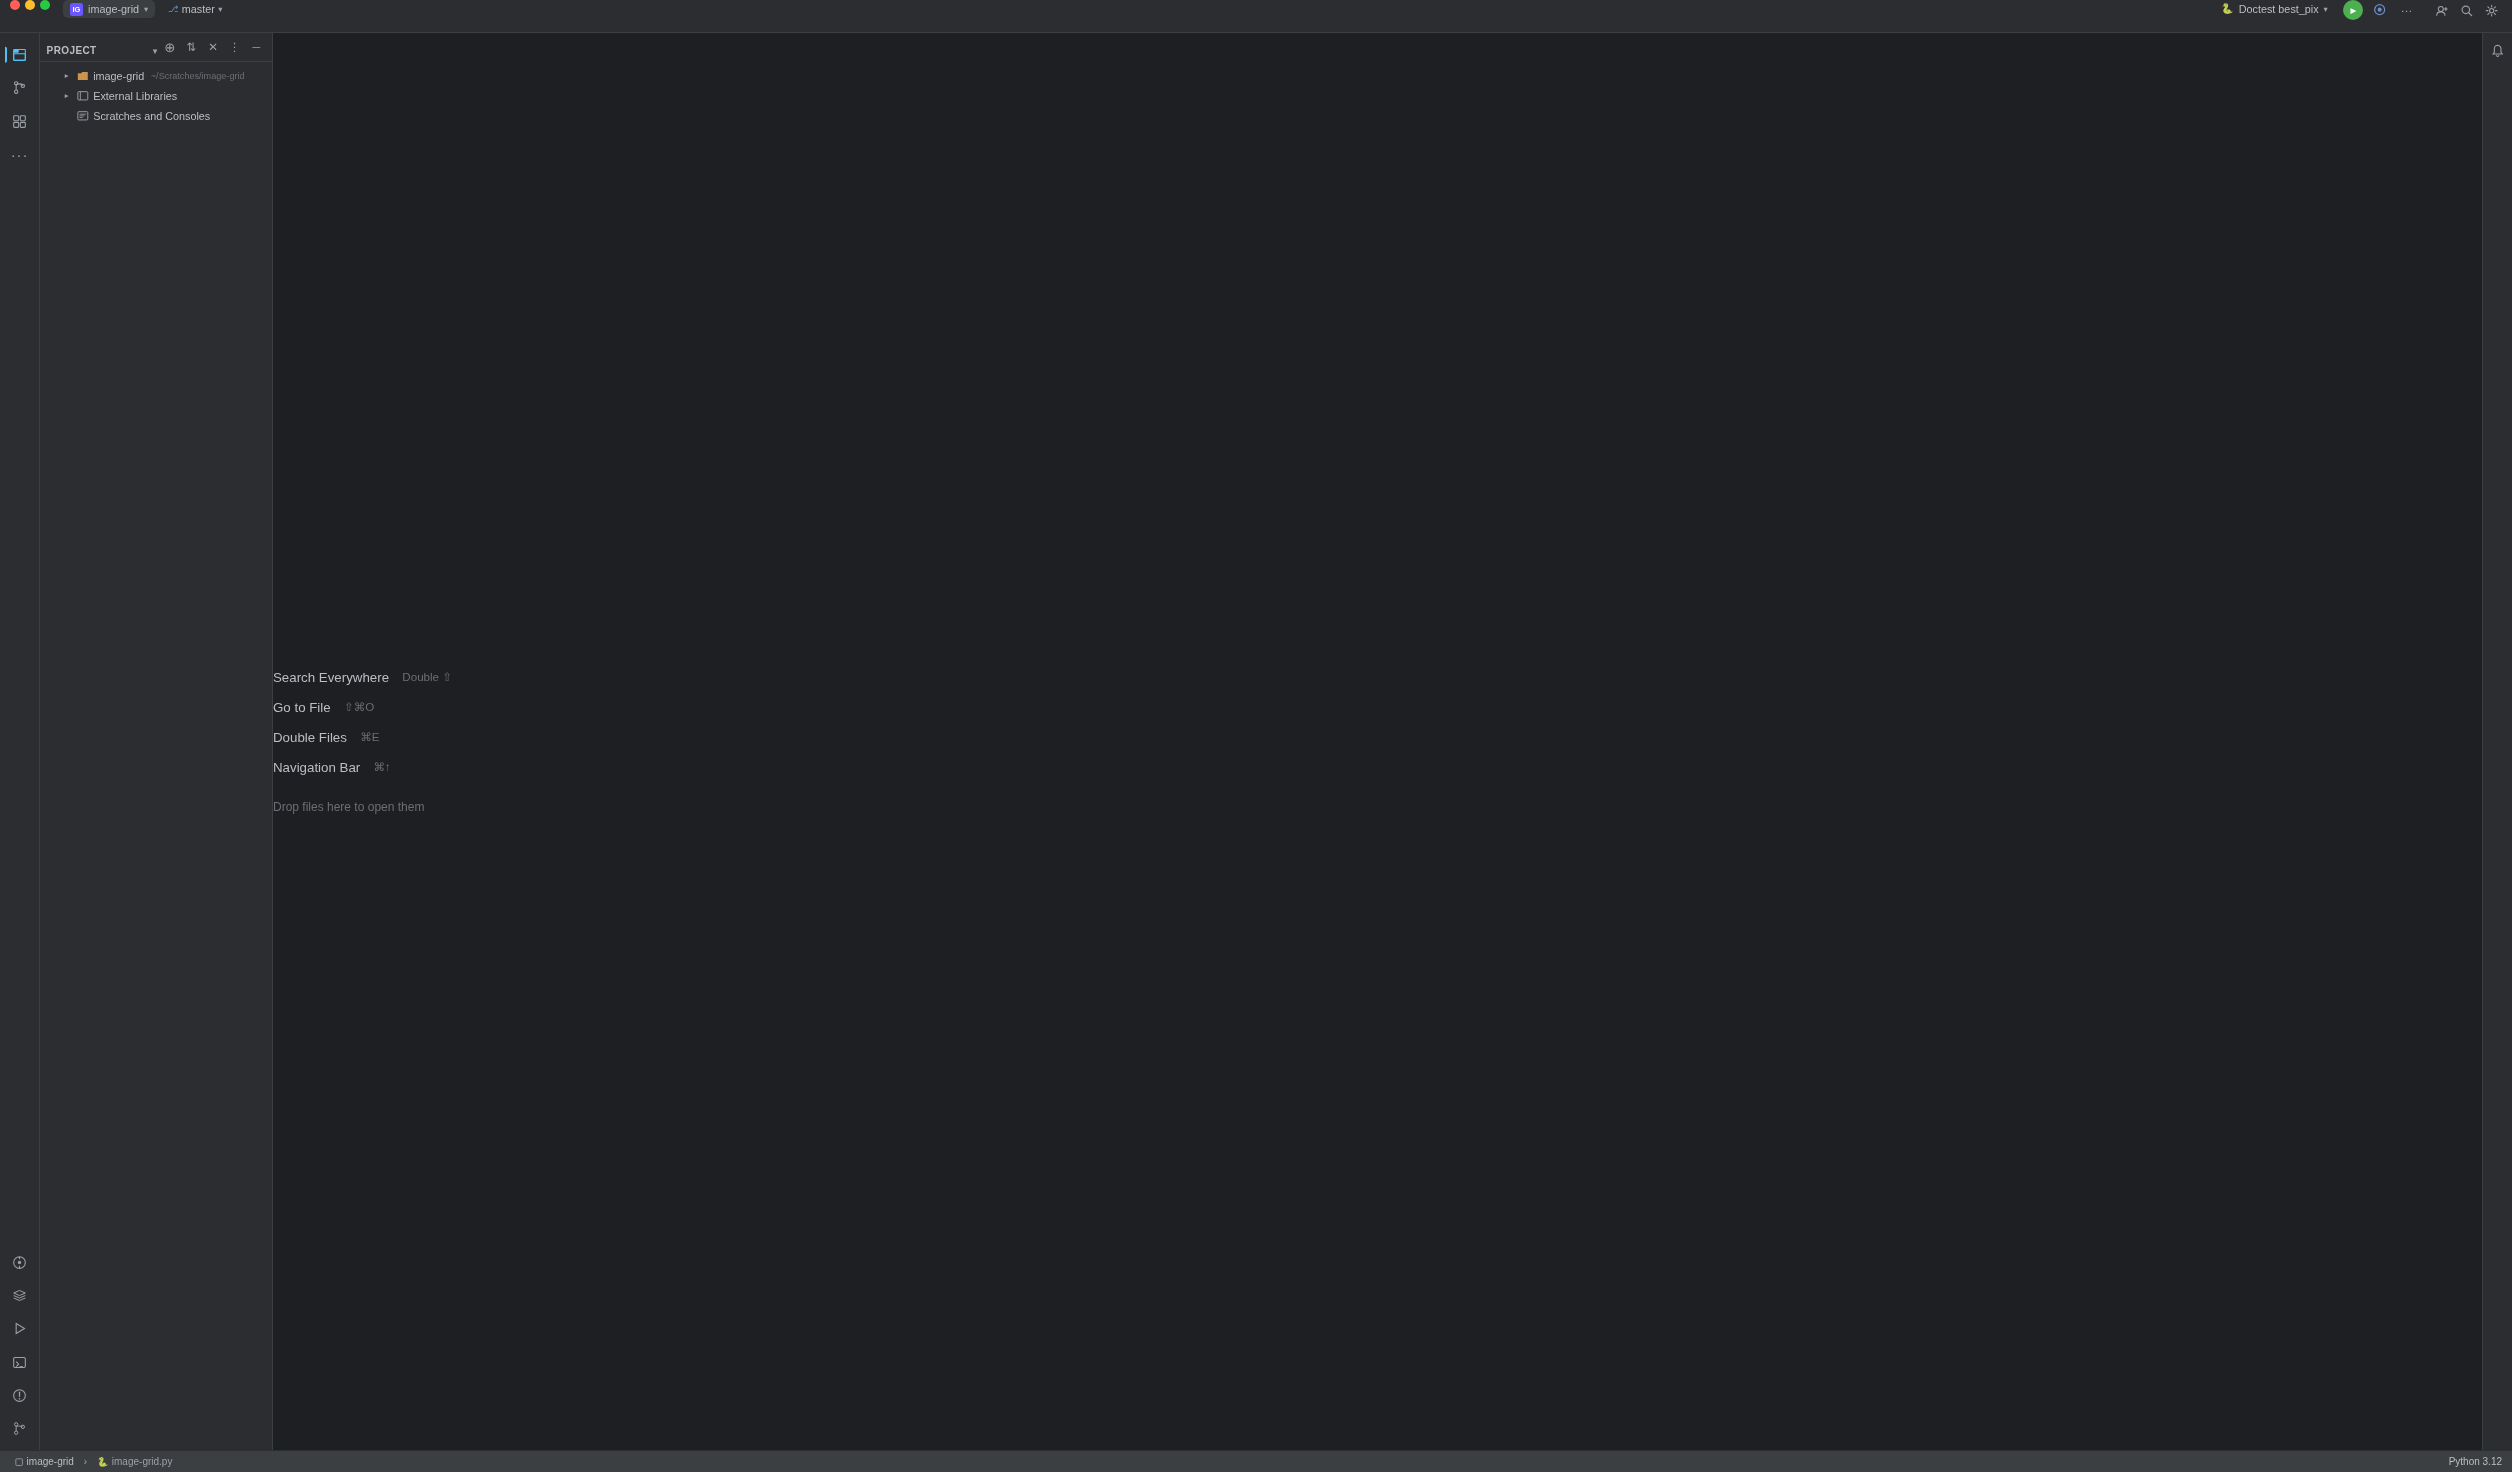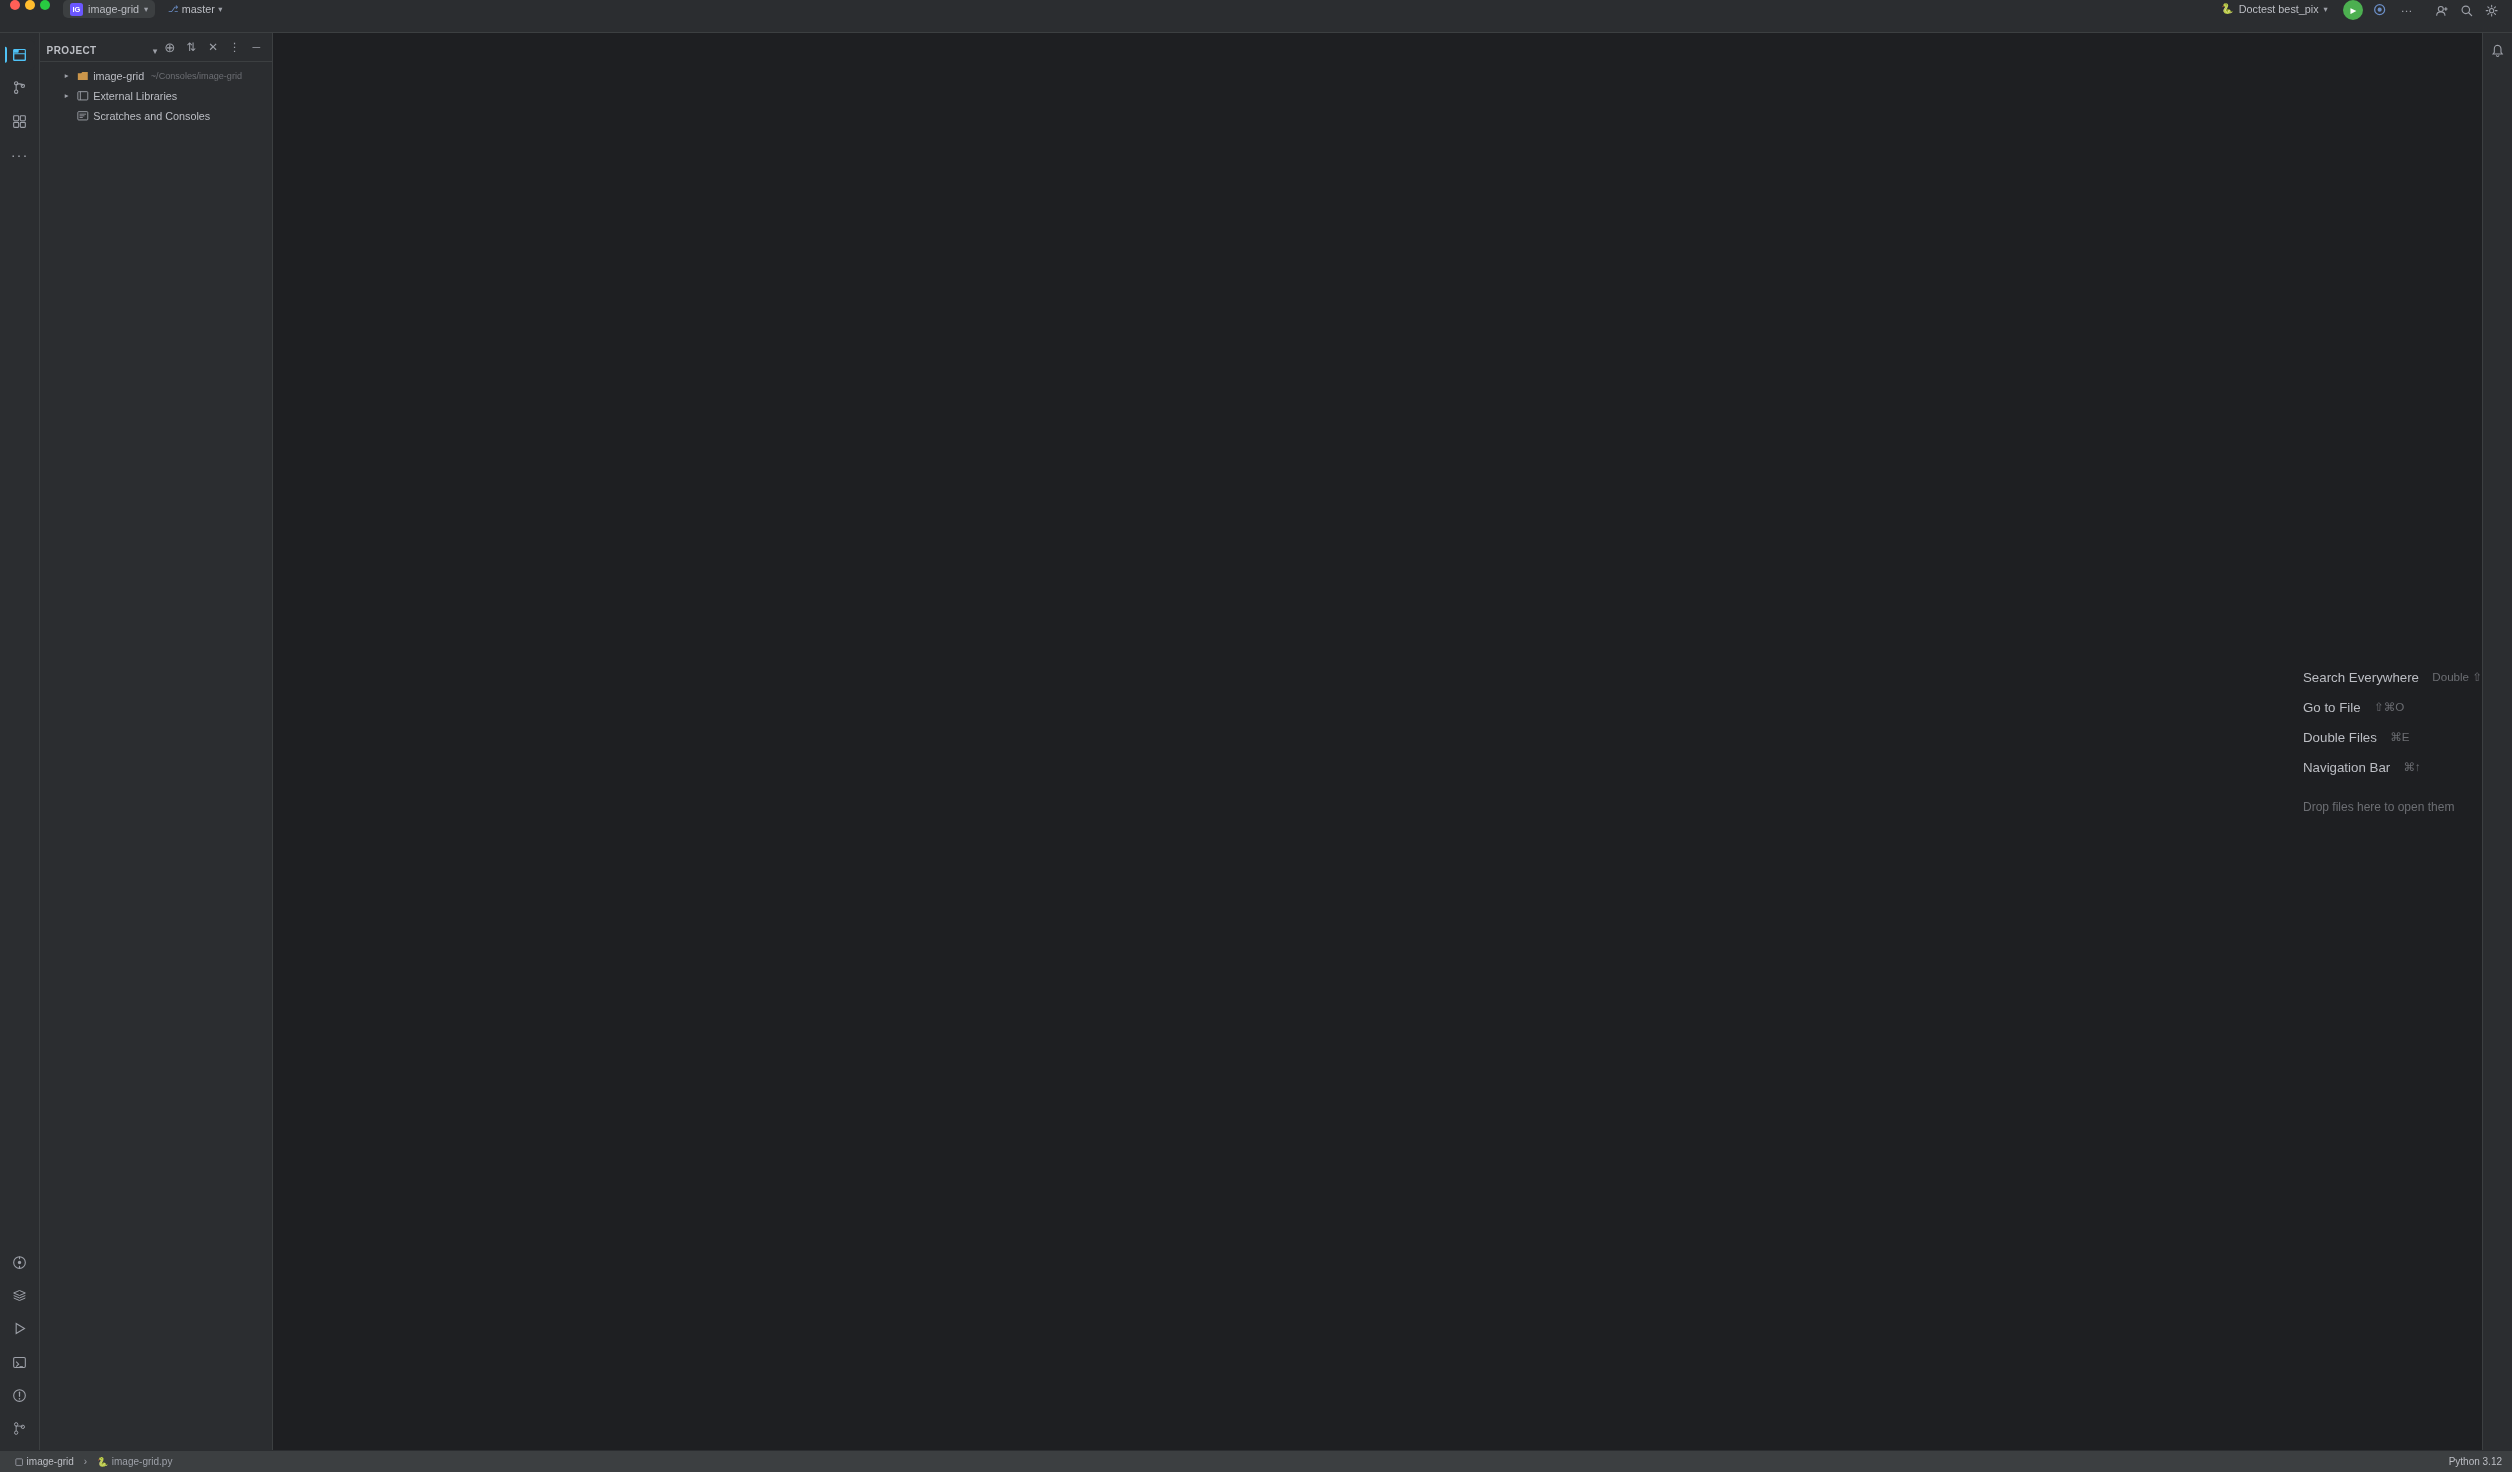--- a/index.html
+++ b/index.html
@@ -267,21 +267,21 @@
     }
 
     .tree-indent-1 { padding-left: 20px; }
 
     
     .editor-area {
       flex: 1;
       background: #1e1f22;
       display: flex;
       flex-direction: column;
-      align-items: flex-end;
+      align-items: flex-start;
       justify-content: center;
       position: relative;
     }
 
     .welcome-content {
       display: flex;
       flex-direction: column;
       align-items: flex-start;
       gap: 15px;
     }
@@ -511,21 +511,21 @@
     <div class="sidebar-content">
 
       <div class="tree-item tree-indent-1">
         <div class="tree-arrow closed"></div>
         <div class="tree-icon folder-icon">
           <svg width="11.6" height="11.6" viewBox="0 0 14 14" fill="none">
             <path d="M1 4h4l1.5-1.5H13v9.5H1V4z" fill="#e8a950" opacity="0.85"></path>
           </svg>
         </div>
         <span class="tree-label">image-grid</span>
-        <span class="tree-label-dim">~/Consoles/image-grid</span>
+        <span class="tree-label-dim">~/Scratches/image-grid</span>
       </div>
 
       <div class="tree-item tree-indent-1">
         <div class="tree-arrow closed"></div>
         <div class="tree-icon" style="color:#9da0a8;">
           <svg width="11.6" height="11.6" viewBox="0 0 14 14" fill="none">
             <rect x="1" y="2" width="12" height="10" rx="1" stroke="#9da0a8" stroke-width="1.1"></rect>
             <line x1="4" y1="2" x2="4" y2="12" stroke="#9da0a8" stroke-width="1.1"></line>
           </svg>
         </div>

